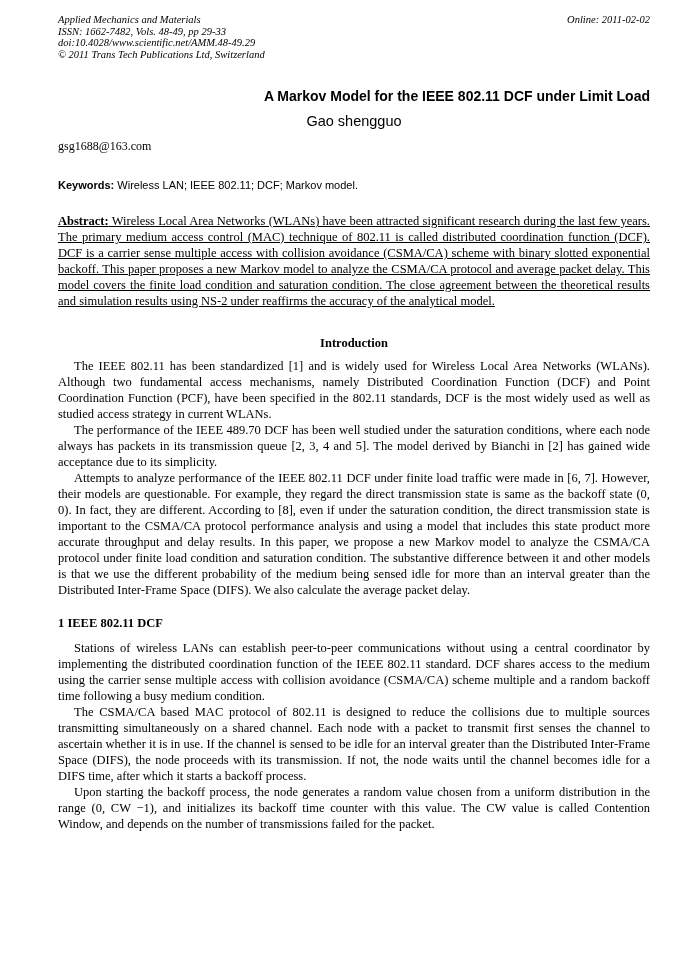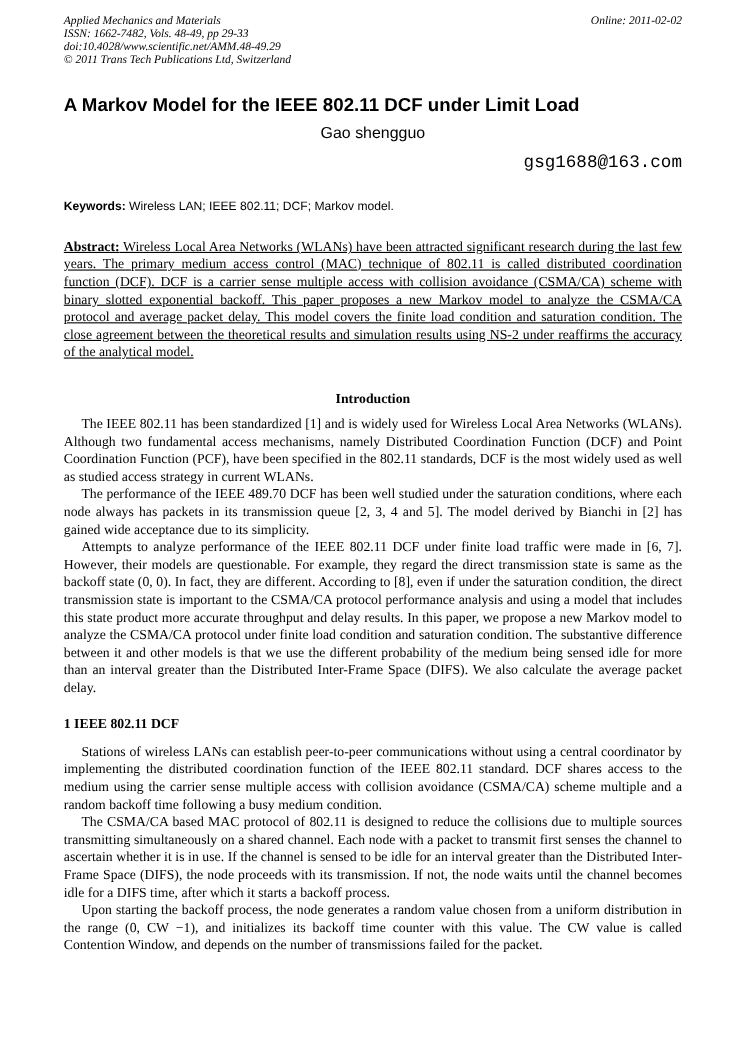--- a/index.html
+++ b/index.html
@@ -6,21 +6,21 @@
     margin: 0;
     padding: 0;
     background: #ffffff;
   }
   .page {
     position: relative;
     width: 678px;
     height: 959px;
     background: #ffffff;
     box-sizing: border-box;
-    padding: 14px 58px 0 58px;
+    padding: 14px 28px 0 58px;
     color: #000000;
     font-family: "Liberation Serif", serif;
     overflow: hidden;
   }
   
   .page-header {
     display: flex;
     justify-content: space-between;
     align-items: flex-start;
     font-style: italic;
@@ -28,41 +28,41 @@
     line-height: 11.5px;
     font-family: "Liberation Serif", serif;
   }
   .header-left div { white-space: nowrap; }
   .header-right { white-space: nowrap; text-align: right; }
 
   
   .title {
     font-family: "Liberation Sans", sans-serif;
     font-weight: bold;
-    font-size: 17px;
+    font-size: 14px;
     line-height: 18px;
-    text-align: left;
+    text-align: right;
     margin: 27px 0 0 0;
   }
   .author {
     font-family: "Liberation Sans", sans-serif;
     font-size: 14.5px;
     text-align: center;
     margin-top: 8px;
   }
   .affiliation {
     font-family: "Liberation Sans", sans-serif;
     font-size: 11.5px;
     text-align: center;
     margin-top: 12px;
   }
   .email {
-    font-family: Liberation Mono, monospace;
-    font-size: 16px;
-    text-align: right;
+    font-family: Liberation Serif, serif;
+    font-size: 12px;
+    text-align: left;
     margin-top: 10px;
   }
 
   
   .keywords {
     font-family: "Liberation Sans", sans-serif;
     font-size: 11px;
     margin: 25px 0 16px 0;
   }
 

